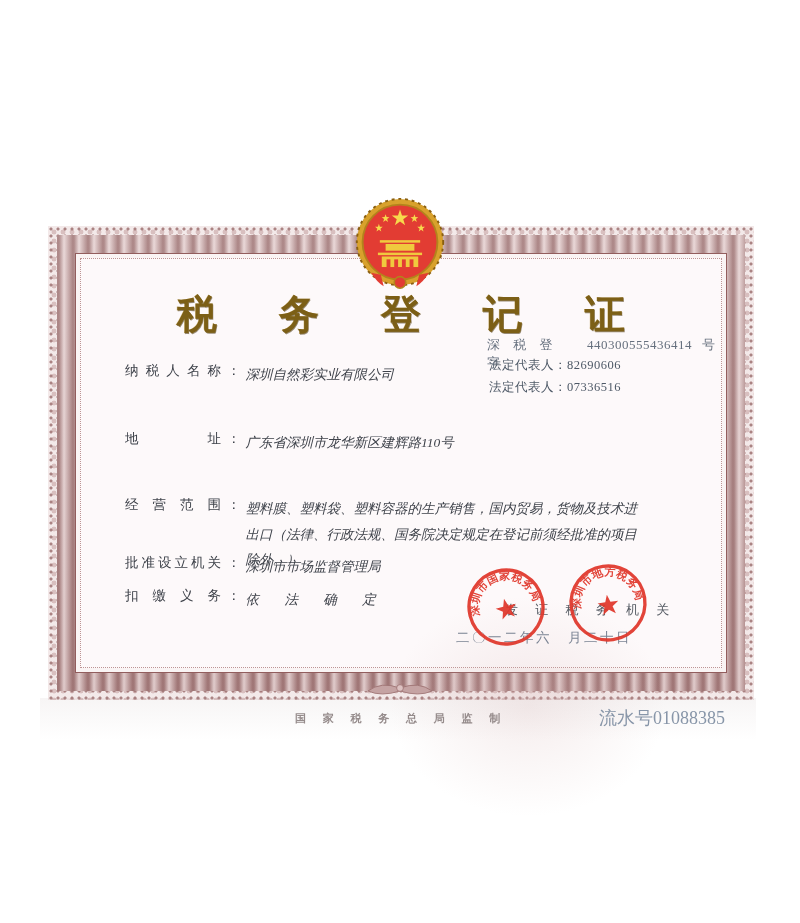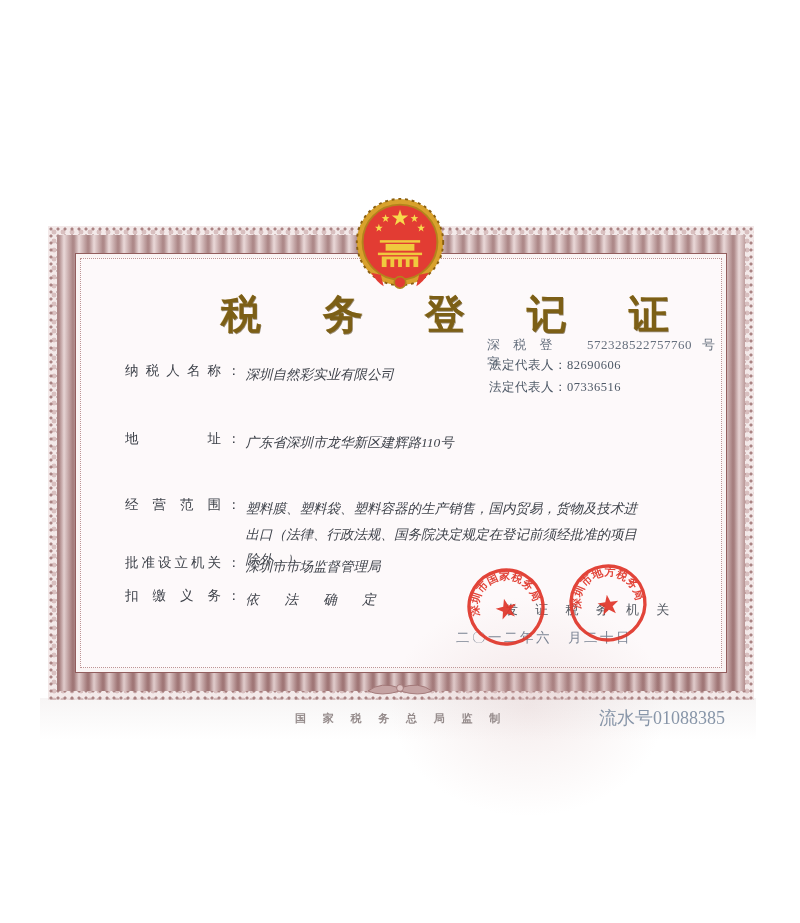--- a/index.html
+++ b/index.html
@@ -38,21 +38,20 @@
   
   .emblem { position:absolute; left:352px; top:196px; width:96px; height:96px; z-index:5; }
 
   
   .title {
     position:absolute; left:48px; top:287px; width:706px; text-align:center;
     font-size:40px; font-weight:bold; color:#7c5f16;
     letter-spacing:26px; text-indent:26px;
     text-shadow:0.6px 0.8px 0 rgba(70,50,8,.55), -0.4px -0.4px 0 rgba(190,156,70,.6);
     z-index:4;
-    margin-left:44px;
   }
 
   
   .reg {
     position:absolute; left:487px; top:336px; width:228px; display:flex; align-items:baseline;
     font-size:13px; color:#66707e; z-index:4;gap:10px;
   }
   .reg .lbl { letter-spacing:5px; }
   .reg .num { margin-left:4px; letter-spacing:0.5px; }
   .reg .suf { margin-left:auto; }
@@ -127,21 +126,21 @@
     <rect x="60" y="66" width="4" height="8" fill="#e23c33"></rect>
     <circle cx="50" cy="90" r="6" fill="#e23c33" stroke="#b3831c" stroke-width="1.6"></circle>
     <path d="M20 80 Q 26 90 33 94 L 30 82 Z" fill="#e23c33"></path>
     <path d="M80 80 Q 74 90 67 94 L 70 82 Z" fill="#e23c33"></path>
   </svg>
 
   <div class="title">税 务 登 记 证</div>
 
   <div class="reg">
     <span class="lbl">深 税 登 字</span>
-    <span class="num">572328522757760</span>
+    <span class="num">440300555436414</span>
     <span class="suf">号</span>
   </div>
   <div class="code c0">
     <span>法定代表人</span><span>：</span><span>82690606</span>
   </div>
   <div class="code c1">
     <span>法定代表人</span><span>：</span><span>07336516</span>
   </div>
 
   <div class="row r1">

